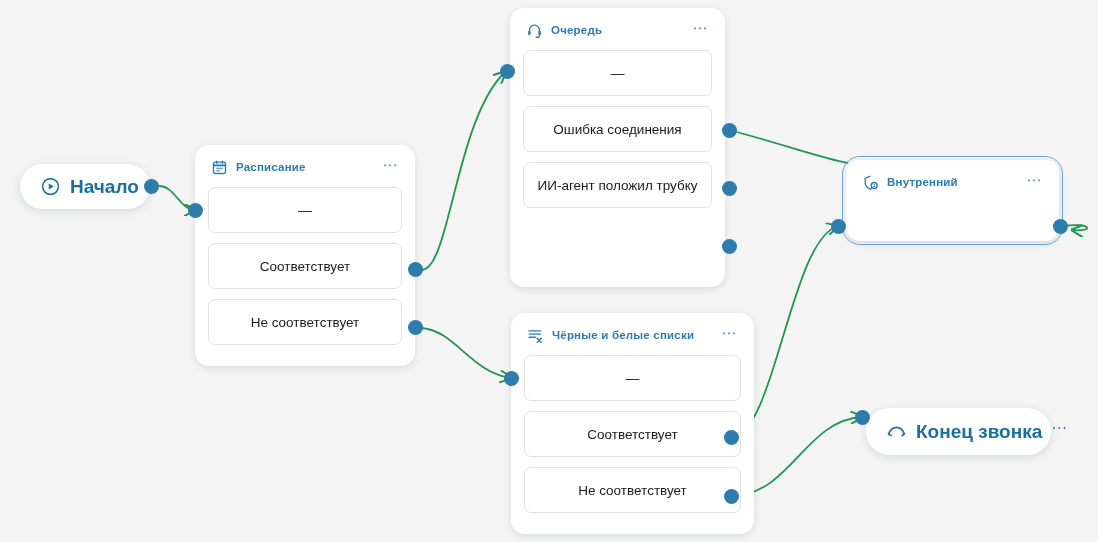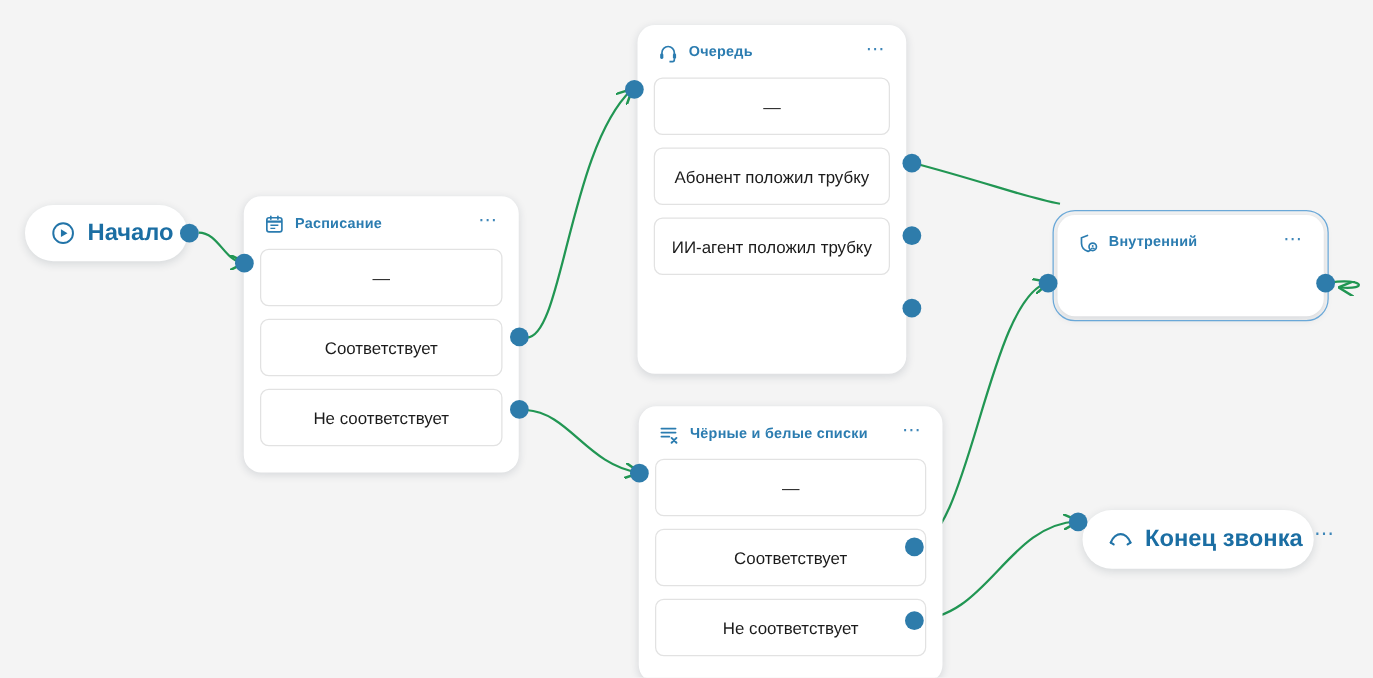--- a/index.html
+++ b/index.html
@@ -30,21 +30,20 @@
   }
 
   
   .node {
     position: absolute;
     background: #ffffff;
     border-radius: 14px;
     box-shadow: 0 2px 7px rgba(20,40,60,0.13);
     box-sizing: border-box;
     padding: 12px 13px 13px 13px;
-    margin-top: 12px;
   }
   .node.selected {
     outline: 1.5px solid #6aa8d8;
     outline-offset: 3px;
     border-radius: 14px;
   }
   .node-header {
     display: flex;
     align-items: center;
     gap: 8px;
@@ -213,21 +212,21 @@
           <path d="M5 13 V11.5 A7 7 0 0 1 19 11.5 V13"></path>
           <rect x="3" y="12.3" width="3.6" height="6.2" rx="1.6" fill="currentColor" stroke="none"></rect>
           <rect x="17.4" y="12.3" width="3.6" height="6.2" rx="1.6" fill="currentColor" stroke="none"></rect>
           <path d="M19 18.5 V19.5 A2 2 0 0 1 17 21.5 H13.5"></path>
         </svg>
       </span>
       <span class="node-title">Очередь</span>
       <span class="node-menu">⋯</span>
     </div>
     <div class="port-row dash">—</div>
-    <div class="port-row">Абонент положил трубку</div>
+    <div class="port-row">Ошибка соединения</div>
     <div class="port-row">ИИ-агент положил трубку</div>
   </div>
   <div class="dot" style="left:500px; top:64px;"></div>
   <div class="dot" style="left:722px; top:123px;"></div>
   <div class="dot" style="left:722px; top:181px;"></div>
   <div class="dot" style="left:722px; top:239px;"></div>
 
   <div class="node" style="left:511px; top:313px; width:243px; height:221px;">
     <div class="node-header">
       <span class="node-icon">

